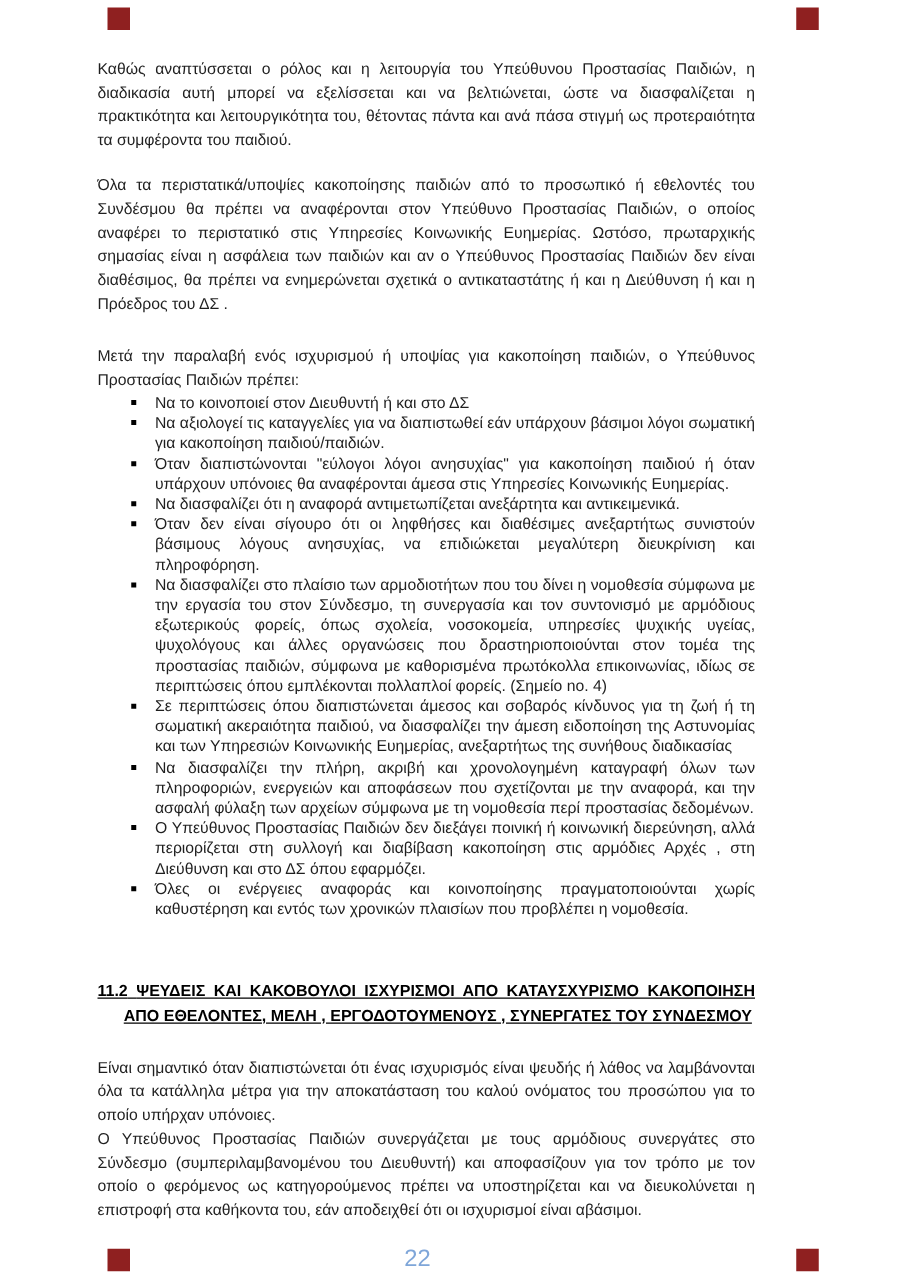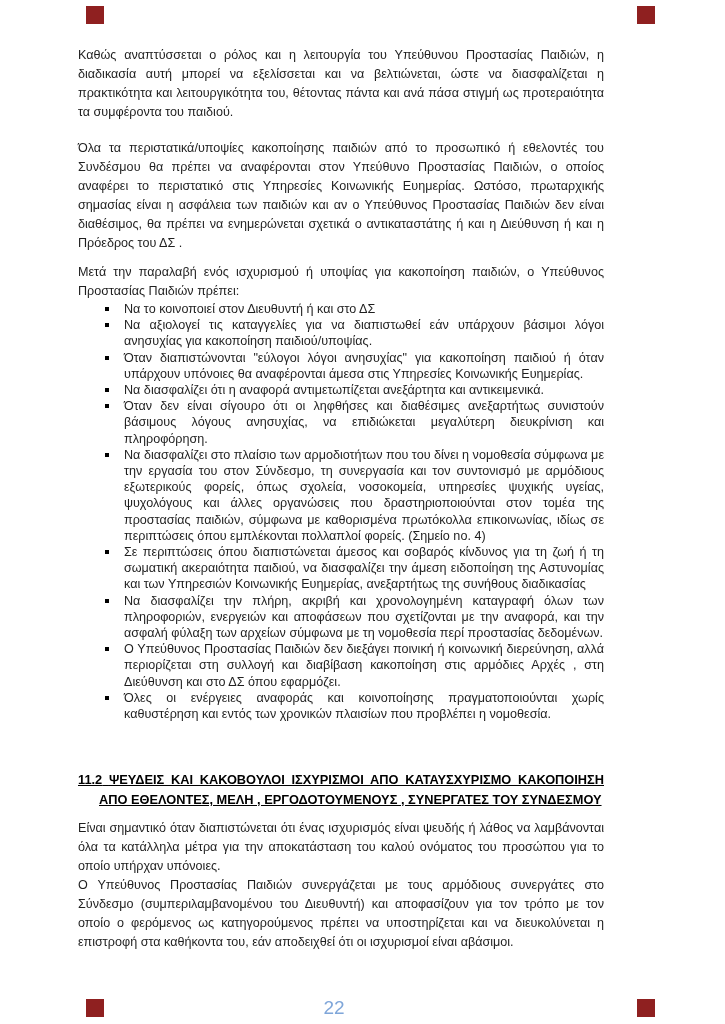--- a/index.html
+++ b/index.html
@@ -5,21 +5,21 @@
   html,body { margin:0; padding:0; background:#ffffff; }
   .page {
     position:relative; width:668px; height:1024px; background:#ffffff;
     overflow:hidden; font-family:"Liberation Sans", sans-serif; color:#1f1f1f;
   }
   .content {
     padding:46px 64px 0 78px;
     font-size:12.6px; line-height:19px; text-align:justify;
   }
   .para { margin:0; }
-  .p-gap { margin-top:10px; }
+  .p-gap { margin-top:23px; }
   .p-gap-lg { margin-top:17px; }
   .heading {
     margin:0; margin-top:14px;
     font-weight:bold; color:#000000; text-decoration:underline;
     padding-left:21px; text-indent:-21px; line-height:19.4px;
     font-size:12.8px; text-align:justify;
   }
   .heading-2 { margin-top:48px; }
   .bullets { list-style:none; margin:0; padding:0; }
   .bullets li {
@@ -54,21 +54,21 @@
 
     <p class="para">Καθώς αναπτύσσεται ο ρόλος και η λειτουργία του Υπεύθυνου Προστασίας Παιδιών, η διαδικασία αυτή μπορεί να εξελίσσεται και να βελτιώνεται, ώστε να διασφαλίζεται η πρακτικότητα και λειτουργικότητα του, θέτοντας πάντα και ανά πάσα στιγμή ως προτεραιότητα τα συμφέροντα του παιδιού.</p>
 
 
     <p class="para p-gap-lg">Όλα τα περιστατικά/υποψίες κακοποίησης παιδιών από το προσωπικό ή εθελοντές του Συνδέσμου θα πρέπει να αναφέρονται στον Υπεύθυνο Προστασίας Παιδιών, ο οποίος αναφέρει το περιστατικό στις Υπηρεσίες Κοινωνικής Ευημερίας. Ωστόσο, πρωταρχικής σημασίας είναι η ασφάλεια των παιδιών και αν ο Υπεύθυνος Προστασίας Παιδιών δεν είναι διαθέσιμος, θα πρέπει να ενημερώνεται σχετικά ο αντικαταστάτης ή και η Διεύθυνση ή και η Πρόεδρος του ΔΣ .</p>
 
     <p class="para p-gap">Μετά την παραλαβή ενός ισχυρισμού ή υποψίας για κακοποίηση παιδιών, ο Υπεύθυνος Προστασίας Παιδιών πρέπει:</p>
 
     <ul class="bullets">
       <li>Να το κοινοποιεί στον Διευθυντή ή και στο ΔΣ</li>
-      <li>Να αξιολογεί τις καταγγελίες για να διαπιστωθεί εάν υπάρχουν βάσιμοι λόγοι ανησυχίας για κακοποίηση παιδιού/υποψίας.</li>
+      <li>Να αξιολογεί τις καταγγελίες για να διαπιστωθεί εάν υπάρχουν βάσιμοι λόγοι σωματική για κακοποίηση παιδιού/παιδιών.</li>
       <li>Όταν διαπιστώνονται "εύλογοι λόγοι ανησυχίας" για κακοποίηση παιδιού ή όταν υπάρχουν υπόνοιες θα αναφέρονται άμεσα στις Υπηρεσίες Κοινωνικής Ευημερίας.</li>
       <li>Να διασφαλίζει ότι η αναφορά αντιμετωπίζεται ανεξάρτητα και αντικειμενικά.</li>
       <li>Όταν δεν είναι σίγουρο ότι οι ληφθήσες και διαθέσιμες ανεξαρτήτως συνιστούν βάσιμους λόγους ανησυχίας, να επιδιώκεται μεγαλύτερη διευκρίνιση και πληροφόρηση.</li>
       <li>Να διασφαλίζει στο πλαίσιο των αρμοδιοτήτων που του δίνει η νομοθεσία σύμφωνα με την εργασία του στον Σύνδεσμο, τη συνεργασία και τον συντονισμό με αρμόδιους εξωτερικούς φορείς, όπως σχολεία, νοσοκομεία, υπηρεσίες ψυχικής υγείας, ψυχολόγους και άλλες οργανώσεις που δραστηριοποιούνται στον τομέα της προστασίας παιδιών, σύμφωνα με καθορισμένα πρωτόκολλα επικοινωνίας, ιδίως σε περιπτώσεις όπου εμπλέκονται πολλαπλοί φορείς. (Σημείο no. 4)</li>
       <li>Σε περιπτώσεις όπου διαπιστώνεται άμεσος και σοβαρός κίνδυνος για τη ζωή ή τη σωματική ακεραιότητα παιδιού, να διασφαλίζει την άμεση ειδοποίηση της Αστυνομίας και των Υπηρεσιών Κοινωνικής Ευημερίας, ανεξαρτήτως της συνήθους διαδικασίας</li>
       <li>Να διασφαλίζει την πλήρη, ακριβή και χρονολογημένη καταγραφή όλων των πληροφοριών, ενεργειών και αποφάσεων που σχετίζονται με την αναφορά, και την ασφαλή φύλαξη των αρχείων σύμφωνα με τη νομοθεσία περί προστασίας δεδομένων.</li>
       <li>Ο Υπεύθυνος Προστασίας Παιδιών δεν διεξάγει ποινική ή κοινωνική διερεύνηση, αλλά περιορίζεται στη συλλογή και διαβίβαση κακοποίηση στις αρμόδιες Αρχές , στη Διεύθυνση και στο ΔΣ όπου εφαρμόζει.</li>
       <li>Όλες οι ενέργειες αναφοράς και κοινοποίησης πραγματοποιούνται χωρίς καθυστέρηση και εντός των χρονικών πλαισίων που προβλέπει η νομοθεσία.</li>
     </ul>
 

